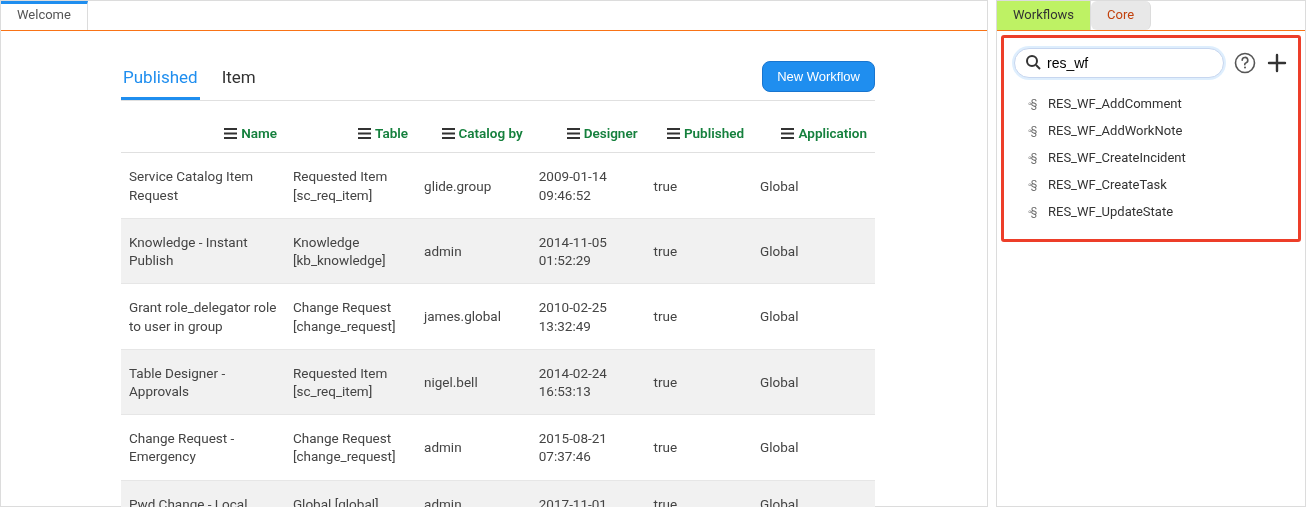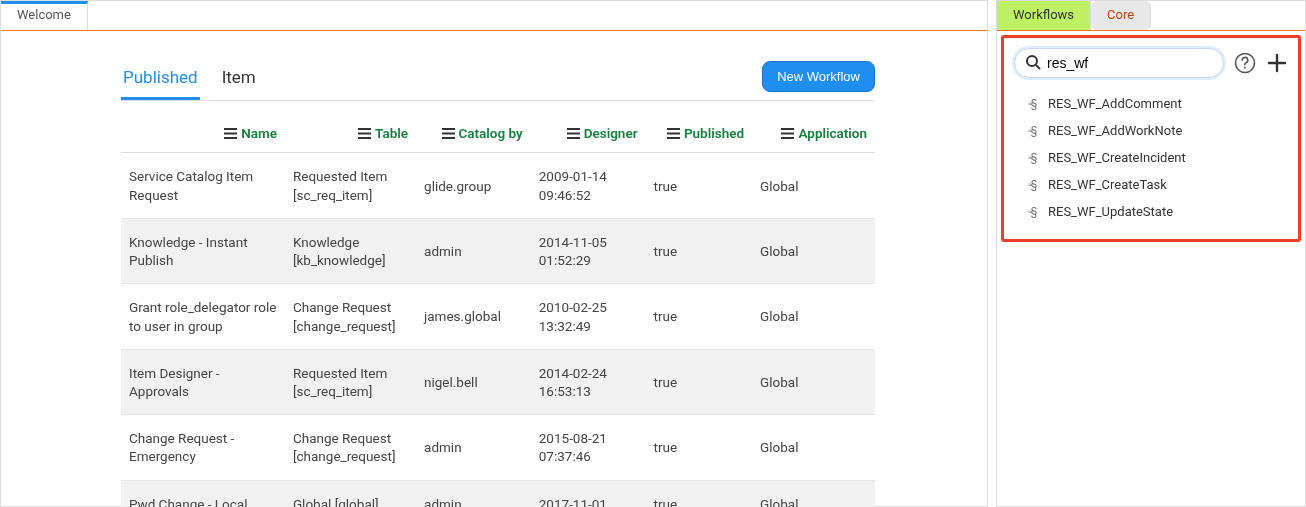--- a/index.html
+++ b/index.html
@@ -334,21 +334,21 @@
                 </td>
                 <td>
                   <span class="sub">true</span>
                 </td>
                 <td>
                   <span class="sub">Global</span>
                 </td>
               </tr>
               <tr>
                 <td>
-                  <span class="sub">Item Designer - Approvals</span>
+                  <span class="sub">Table Designer - Approvals</span>
                 </td>
                 <td>
                   <span class="sub">Requested Item</span>
                   <span class="sub">[sc_req_item]</span>
                 </td>
                 <td>
                   <span class="sub">nigel.bell</span>
                 </td>
                 <td>
                   <span class="sub">2014-02-24</span>

